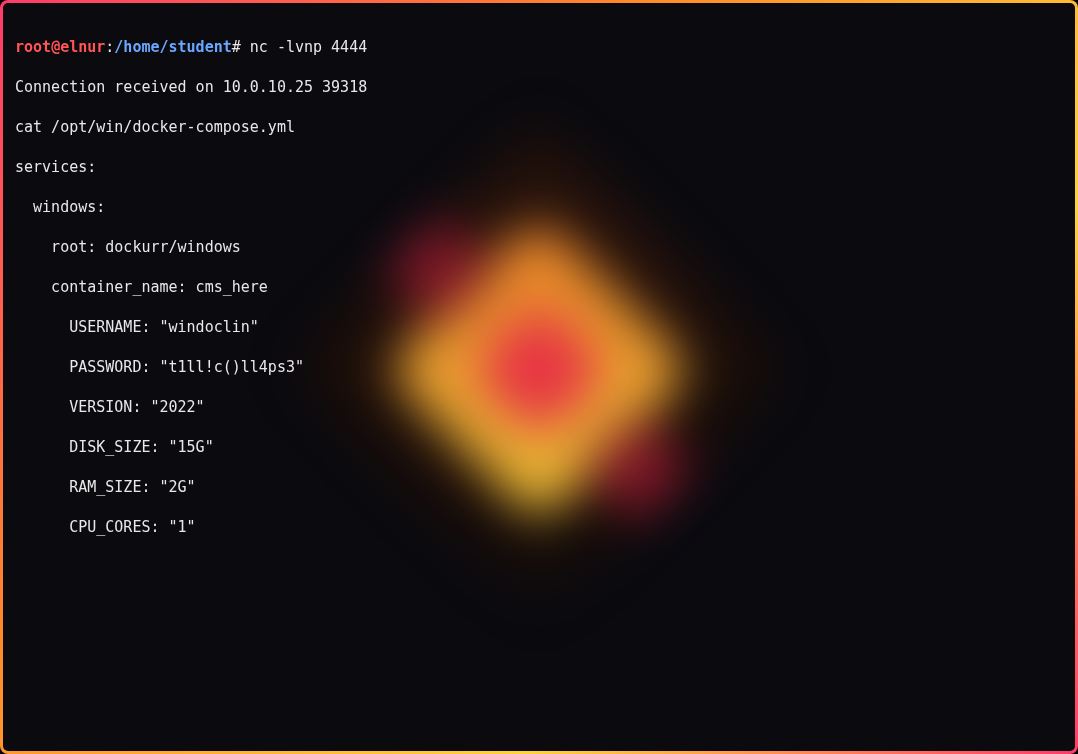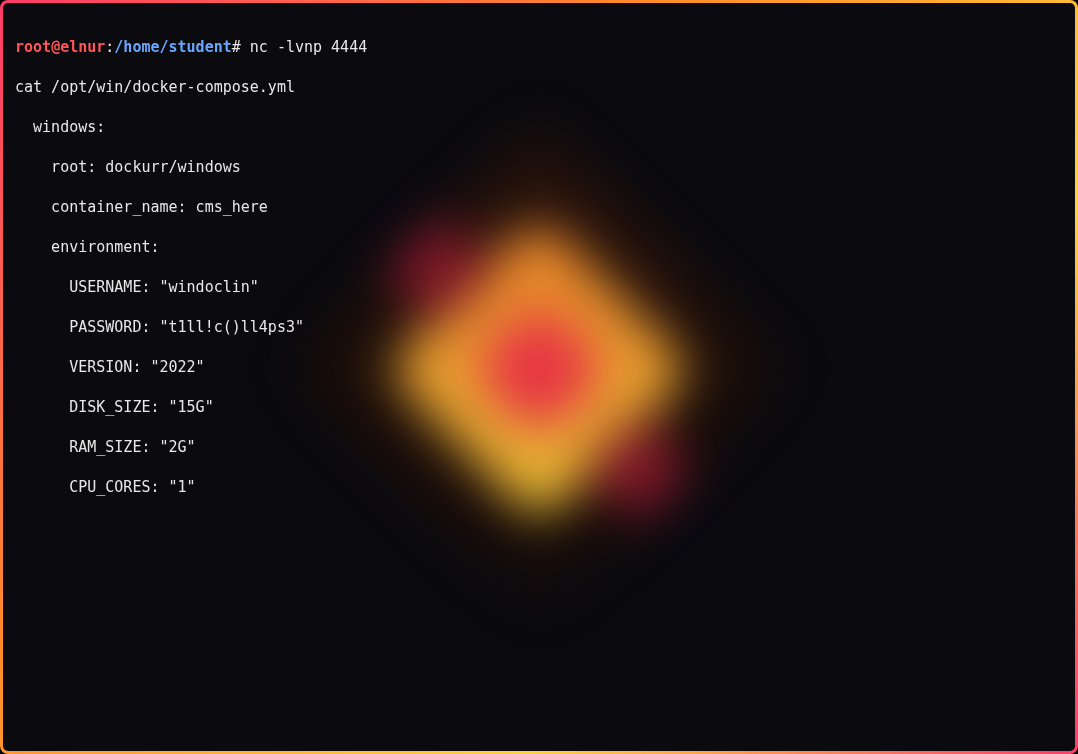--- a/index.html
+++ b/index.html
@@ -43,25 +43,26 @@
   <div class="bg-logo">
     <div class="sq a"></div>
       <div class="sq b"></div>
       <div class="sq c"></div>
     <div class="sq d"></div>
       <div class="sq e"></div>
   </div>
 
   <div class="term">
 <span class="line"><span class="prompt-user">root</span><span class="prompt-at">@</span><span class="prompt-host">elnur</span><span class="prompt-sep">:</span><span class="prompt-path">/home/student</span><span class="prompt-sym">#</span> <span class="cmd">nc -lvnp 4444</span></span>
+<span class="line out">Connection received on 10.0.10.25 39318</span>
 <span class="line out">cat /opt/win/docker-compose.yml</span>
+<span class="line out">services:</span>
 <span class="line out">  windows:</span>
 <span class="line out">    root: dockurr/windows</span>
 <span class="line out">    container_name: cms_here</span>
-<span class="line out">    environment:</span>
 <span class="line out">      USERNAME: "windoclin"</span>
 <span class="line out">      PASSWORD: "t1ll!c()ll4ps3"</span>
 <span class="line out">      VERSION: "2022"</span>
 <span class="line out">      DISK_SIZE: "15G"</span>
 <span class="line out">      RAM_SIZE: "2G"</span>
 <span class="line out">      CPU_CORES: "1"</span>
 
 
 
 

